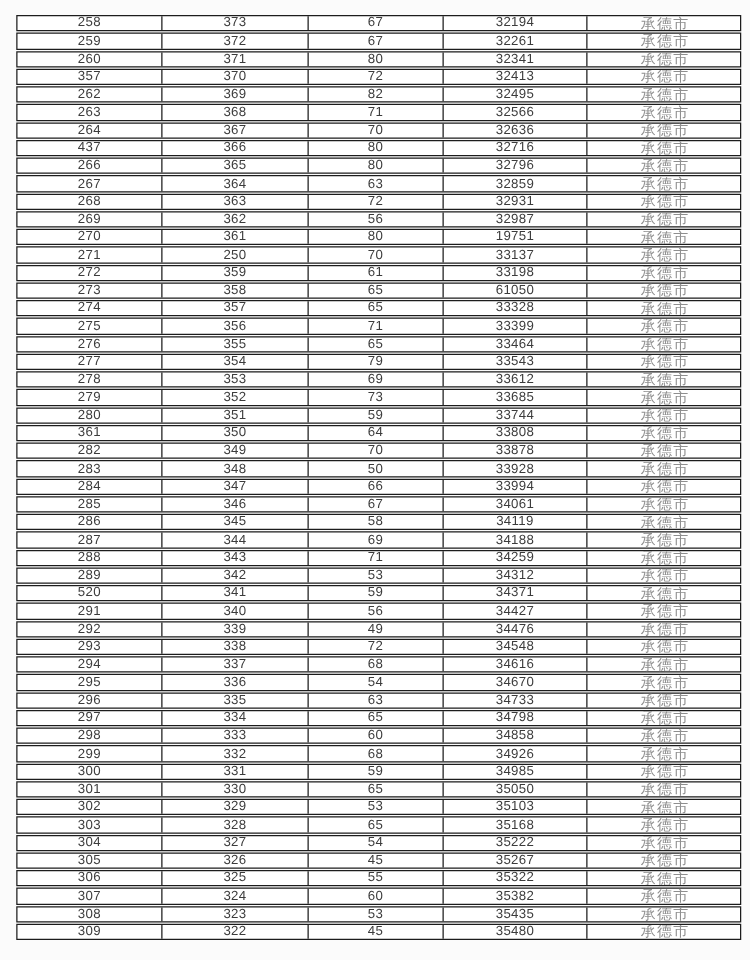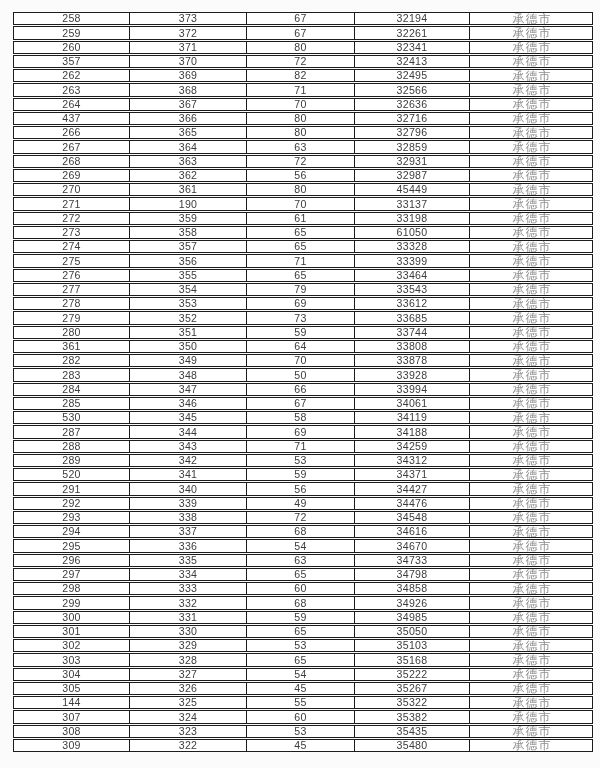--- a/index.html
+++ b/index.html
@@ -142,26 +142,26 @@
         <div class="tcell">269</div>
         <div class="tcell">362</div>
         <div class="tcell">56</div>
         <div class="tcell">32987</div>
         <div class="tcell city">承德市</div>
       </div>
       <div class="trow">
         <div class="tcell">270</div>
         <div class="tcell">361</div>
         <div class="tcell">80</div>
-        <div class="tcell">45449</div>
+        <div class="tcell">19751</div>
         <div class="tcell city">承德市</div>
       </div>
       <div class="trow">
         <div class="tcell">271</div>
-        <div class="tcell">190</div>
+        <div class="tcell">250</div>
         <div class="tcell">70</div>
         <div class="tcell">33137</div>
         <div class="tcell city">承德市</div>
       </div>
       <div class="trow">
         <div class="tcell">272</div>
         <div class="tcell">359</div>
         <div class="tcell">61</div>
         <div class="tcell">33198</div>
         <div class="tcell city">承德市</div>
@@ -251,21 +251,21 @@
         <div class="tcell city">承德市</div>
       </div>
       <div class="trow">
         <div class="tcell">285</div>
         <div class="tcell">346</div>
         <div class="tcell">67</div>
         <div class="tcell">34061</div>
         <div class="tcell city">承德市</div>
       </div>
       <div class="trow">
-        <div class="tcell">530</div>
+        <div class="tcell">286</div>
         <div class="tcell">345</div>
         <div class="tcell">58</div>
         <div class="tcell">34119</div>
         <div class="tcell city">承德市</div>
       </div>
       <div class="trow">
         <div class="tcell">287</div>
         <div class="tcell">344</div>
         <div class="tcell">69</div>
         <div class="tcell">34188</div>
@@ -391,21 +391,21 @@
         <div class="tcell city">承德市</div>
       </div>
       <div class="trow">
         <div class="tcell">305</div>
         <div class="tcell">326</div>
         <div class="tcell">45</div>
         <div class="tcell">35267</div>
         <div class="tcell city">承德市</div>
       </div>
       <div class="trow">
-        <div class="tcell">144</div>
+        <div class="tcell">306</div>
         <div class="tcell">325</div>
         <div class="tcell">55</div>
         <div class="tcell">35322</div>
         <div class="tcell city">承德市</div>
       </div>
       <div class="trow">
         <div class="tcell">307</div>
         <div class="tcell">324</div>
         <div class="tcell">60</div>
         <div class="tcell">35382</div>

